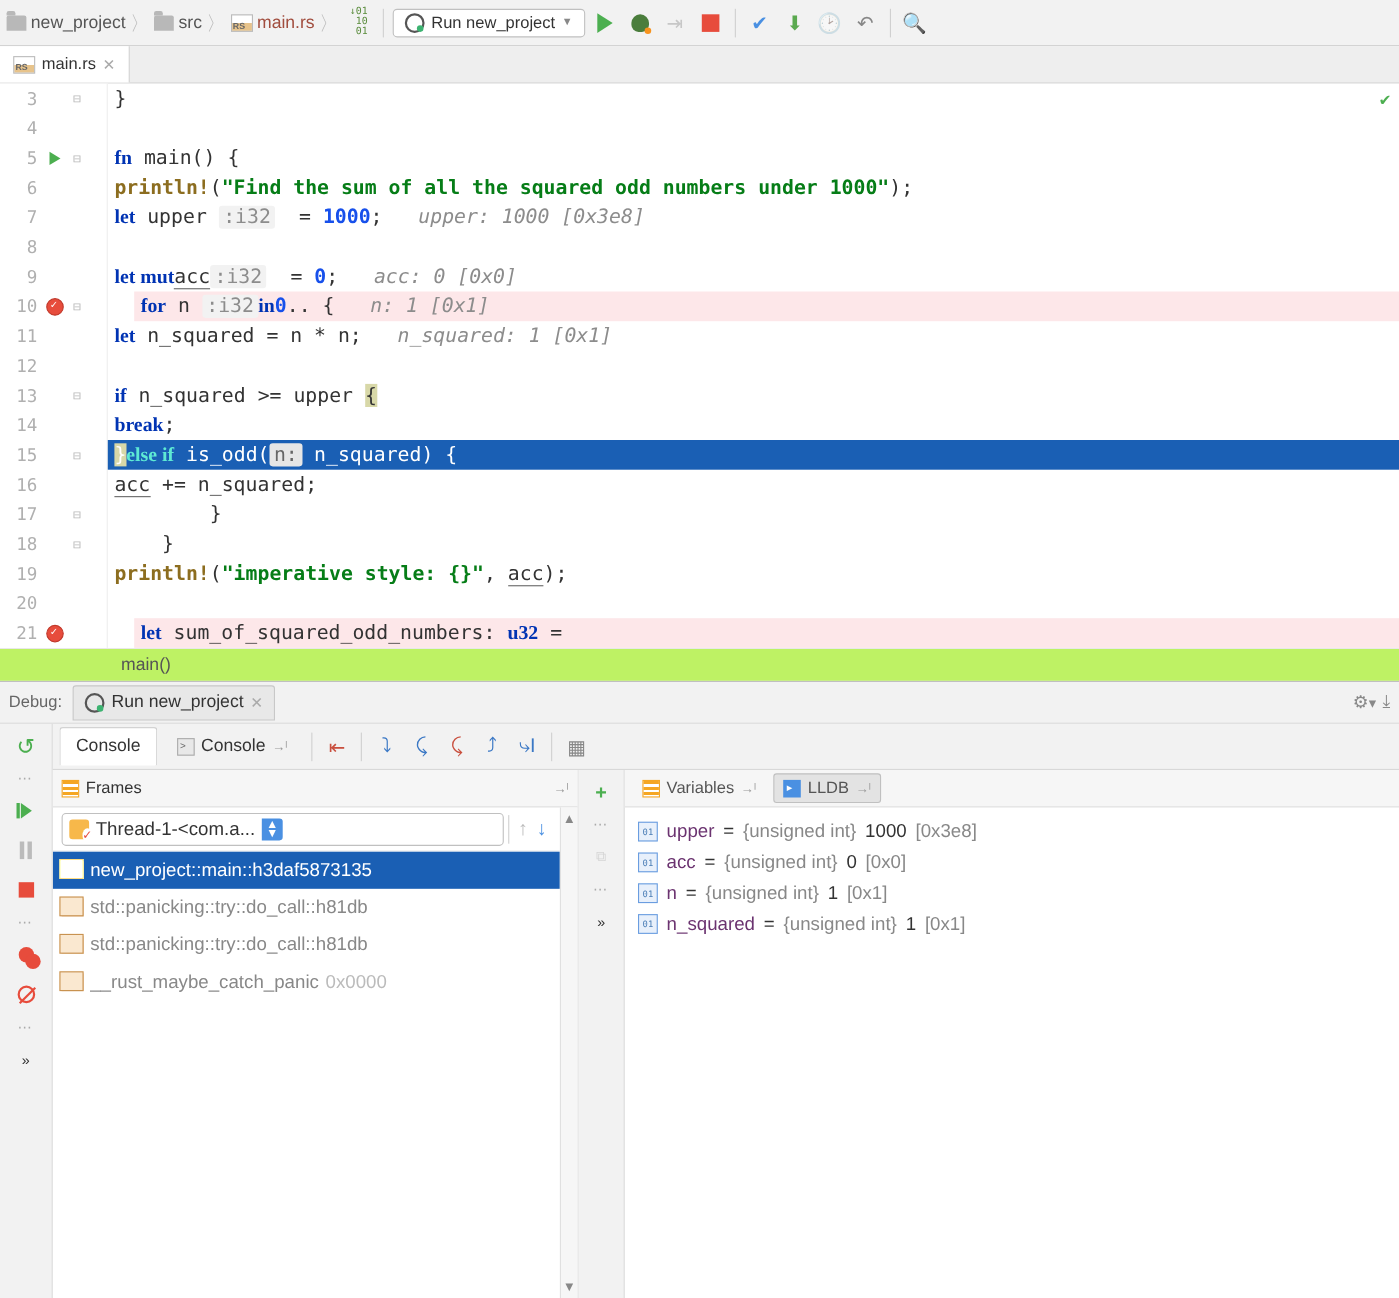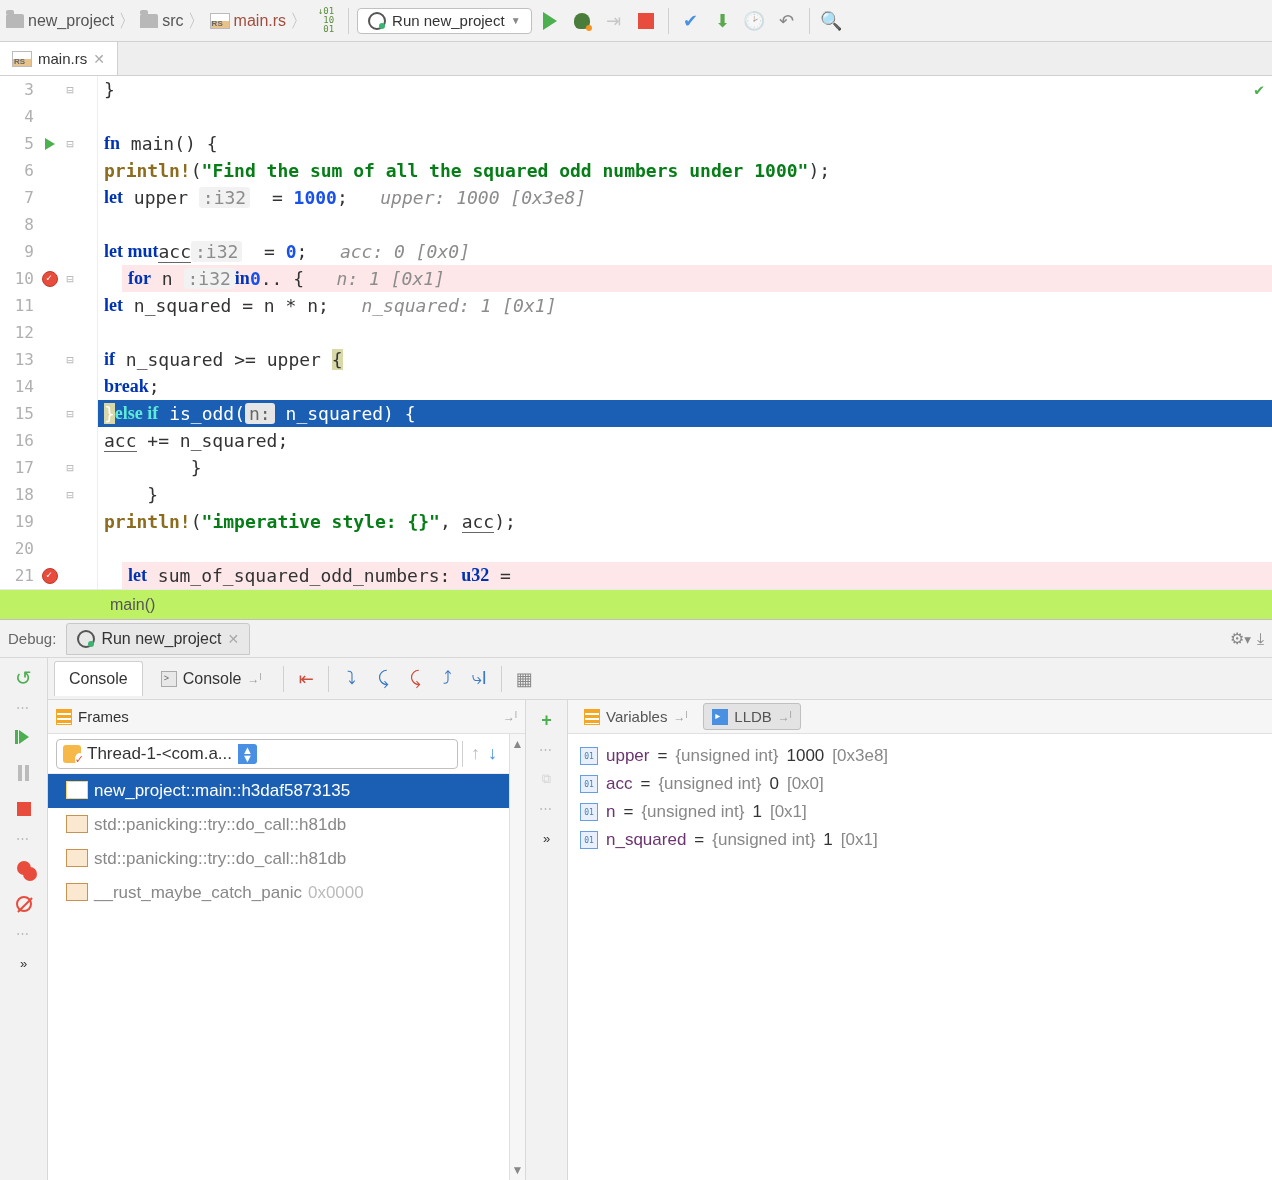--- a/index.html
+++ b/index.html
@@ -91,21 +91,21 @@
 .panel-header { height: 34px; display: flex; align-items: center; padding: 0 8px; background: #f6f6f6; border-bottom: 1px solid #e0e0e0; gap: 6px; font-size: 15px; }
 .panel-header .pin { margin-left: auto; color: #999; font-size: 12px; }
 .thread-row { height: 40px; display: flex; align-items: center; padding: 0 8px; border-bottom: 1px solid #eee; }
 .thread-select { flex: 1; display: flex; align-items: center; background: #fff; border: 1px solid #c0c0c0; border-radius: 4px; padding: 4px 6px; font-size: 17px; gap: 6px; }
 .thread-icn { width: 18px; height: 18px; background: #f7b84a; border-radius: 3px; position: relative; }
 .thread-icn::after { content: "✓"; color: #e74c3c; font-size: 11px; position: absolute; bottom: -3px; right: -3px; background: #fff; border-radius: 50%; }
 .blue-arrows { background: #4a90e2; color: #fff; padding: 2px 4px; border-radius: 0 3px 3px 0; font-size: 11px; display: flex; flex-direction: column; line-height: 8px; }
 .nav-arrow { color: #bbb; font-size: 18px; padding: 0 4px; }
 .nav-arrow.down { color: #4a90e2; }
 .frame-list { flex: 1; overflow: hidden; }
-.frame-item { height: 34px; display: flex; align-items: center; padding: 0 20px; gap: 6px; font-size: 17px; color: #888; }
+.frame-item { height: 34px; display: flex; align-items: center; padding: 0 8px; gap: 6px; font-size: 17px; color: #888; }
 .frame-item.selected { background: #1a5fb4; color: #fff; }
 .frame-ic { width: 20px; height: 16px; border: 1px solid #c89250; background: #fae8d0; position: relative; flex-shrink: 0; }
 .frame-ic::before { content: ""; position: absolute; left: -3px; top: -3px; width: 20px; height: 16px; border: 1px solid #c89250; background: #fae8d0; }
 .frame-item.selected .frame-ic, .frame-item.selected .frame-ic::before { filter: brightness(1.2); }
 .frame-addr { color: #bbb; }
 .scrollbar-v { width: 16px; background: #f6f6f6; border-left: 1px solid #e0e0e0; position: relative; }
 .sb-arrow { color: #888; text-align: center; font-size: 12px; padding: 3px 0; }
 .mid-col { width: 42px; background: #f2f2f2; border-right: 1px solid #d8d8d8; display: flex; flex-direction: column; align-items: center; padding-top: 6px; gap: 8px; }
 .add-watch { color: #4caf50; font-size: 18px; font-weight: bold; position: relative; }
 .vars-panel { flex: 1; display: flex; flex-direction: column; background: #fff; }

